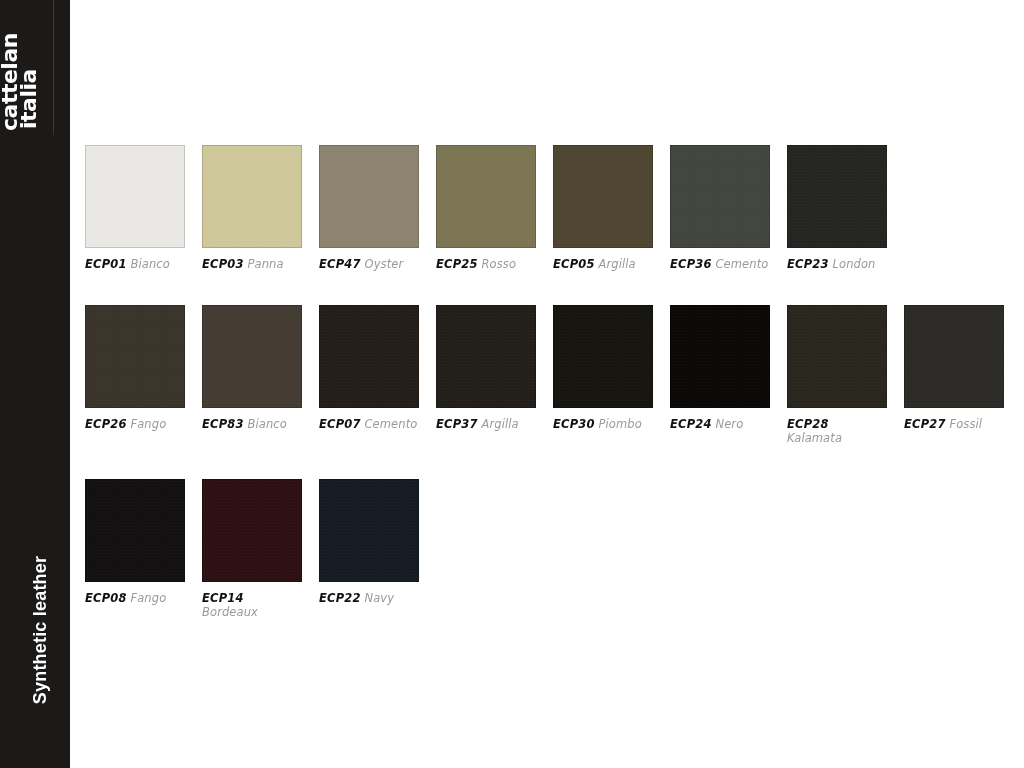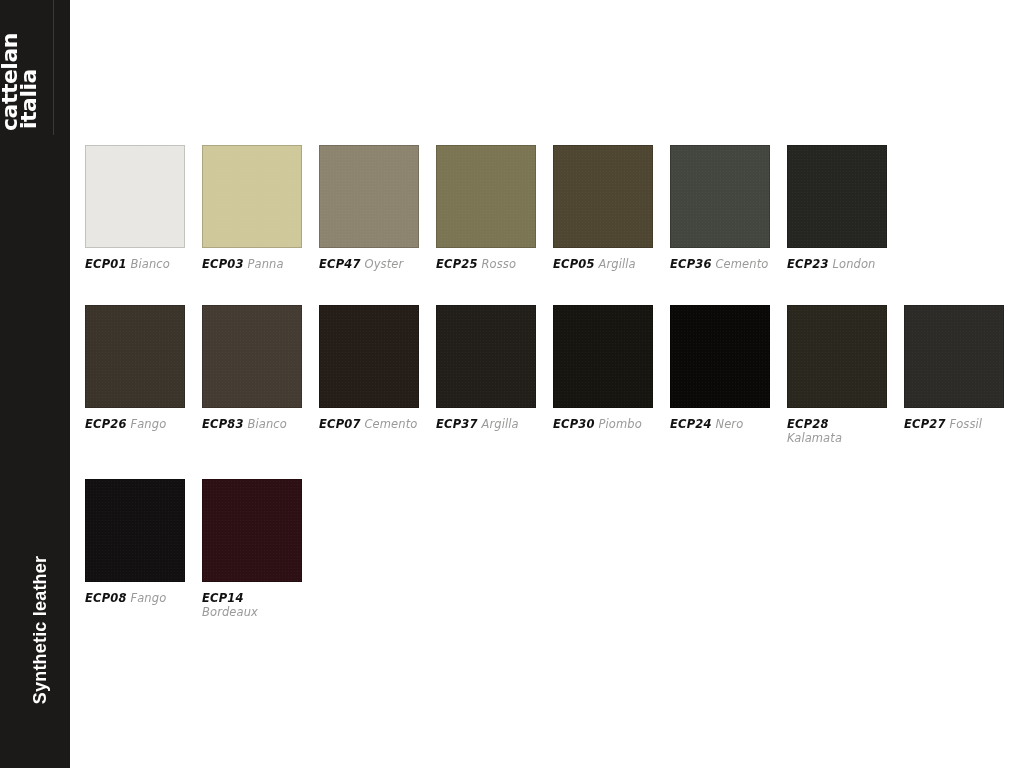--- a/index.html
+++ b/index.html
@@ -190,14 +190,18 @@
   <div class="row-spacer-2"></div>
   <div class="swatch-row">
       <div class="swatch-cell">
         <div class="swatch-chip" style="background: rgb(19, 16, 17);"></div>
         <div class="swatch-label"><span class="code">ECP08</span><span> Fango</span></div>
       </div>
       <div class="swatch-cell">
         <div class="swatch-chip" style="background: rgb(45, 16, 19);"></div>
         <div class="swatch-label"><span class="code">ECP14</span><span> Bordeaux</span></div>
       </div>
+      <div class="swatch-cell">
+        <div class="swatch-chip" style="background: rgb(22, 28, 36);"></div>
+        <div class="swatch-label"><span class="code">ECP22</span><span> Navy</span></div>
+      </div>
     </div>
 </div>
 
 </body></html>

